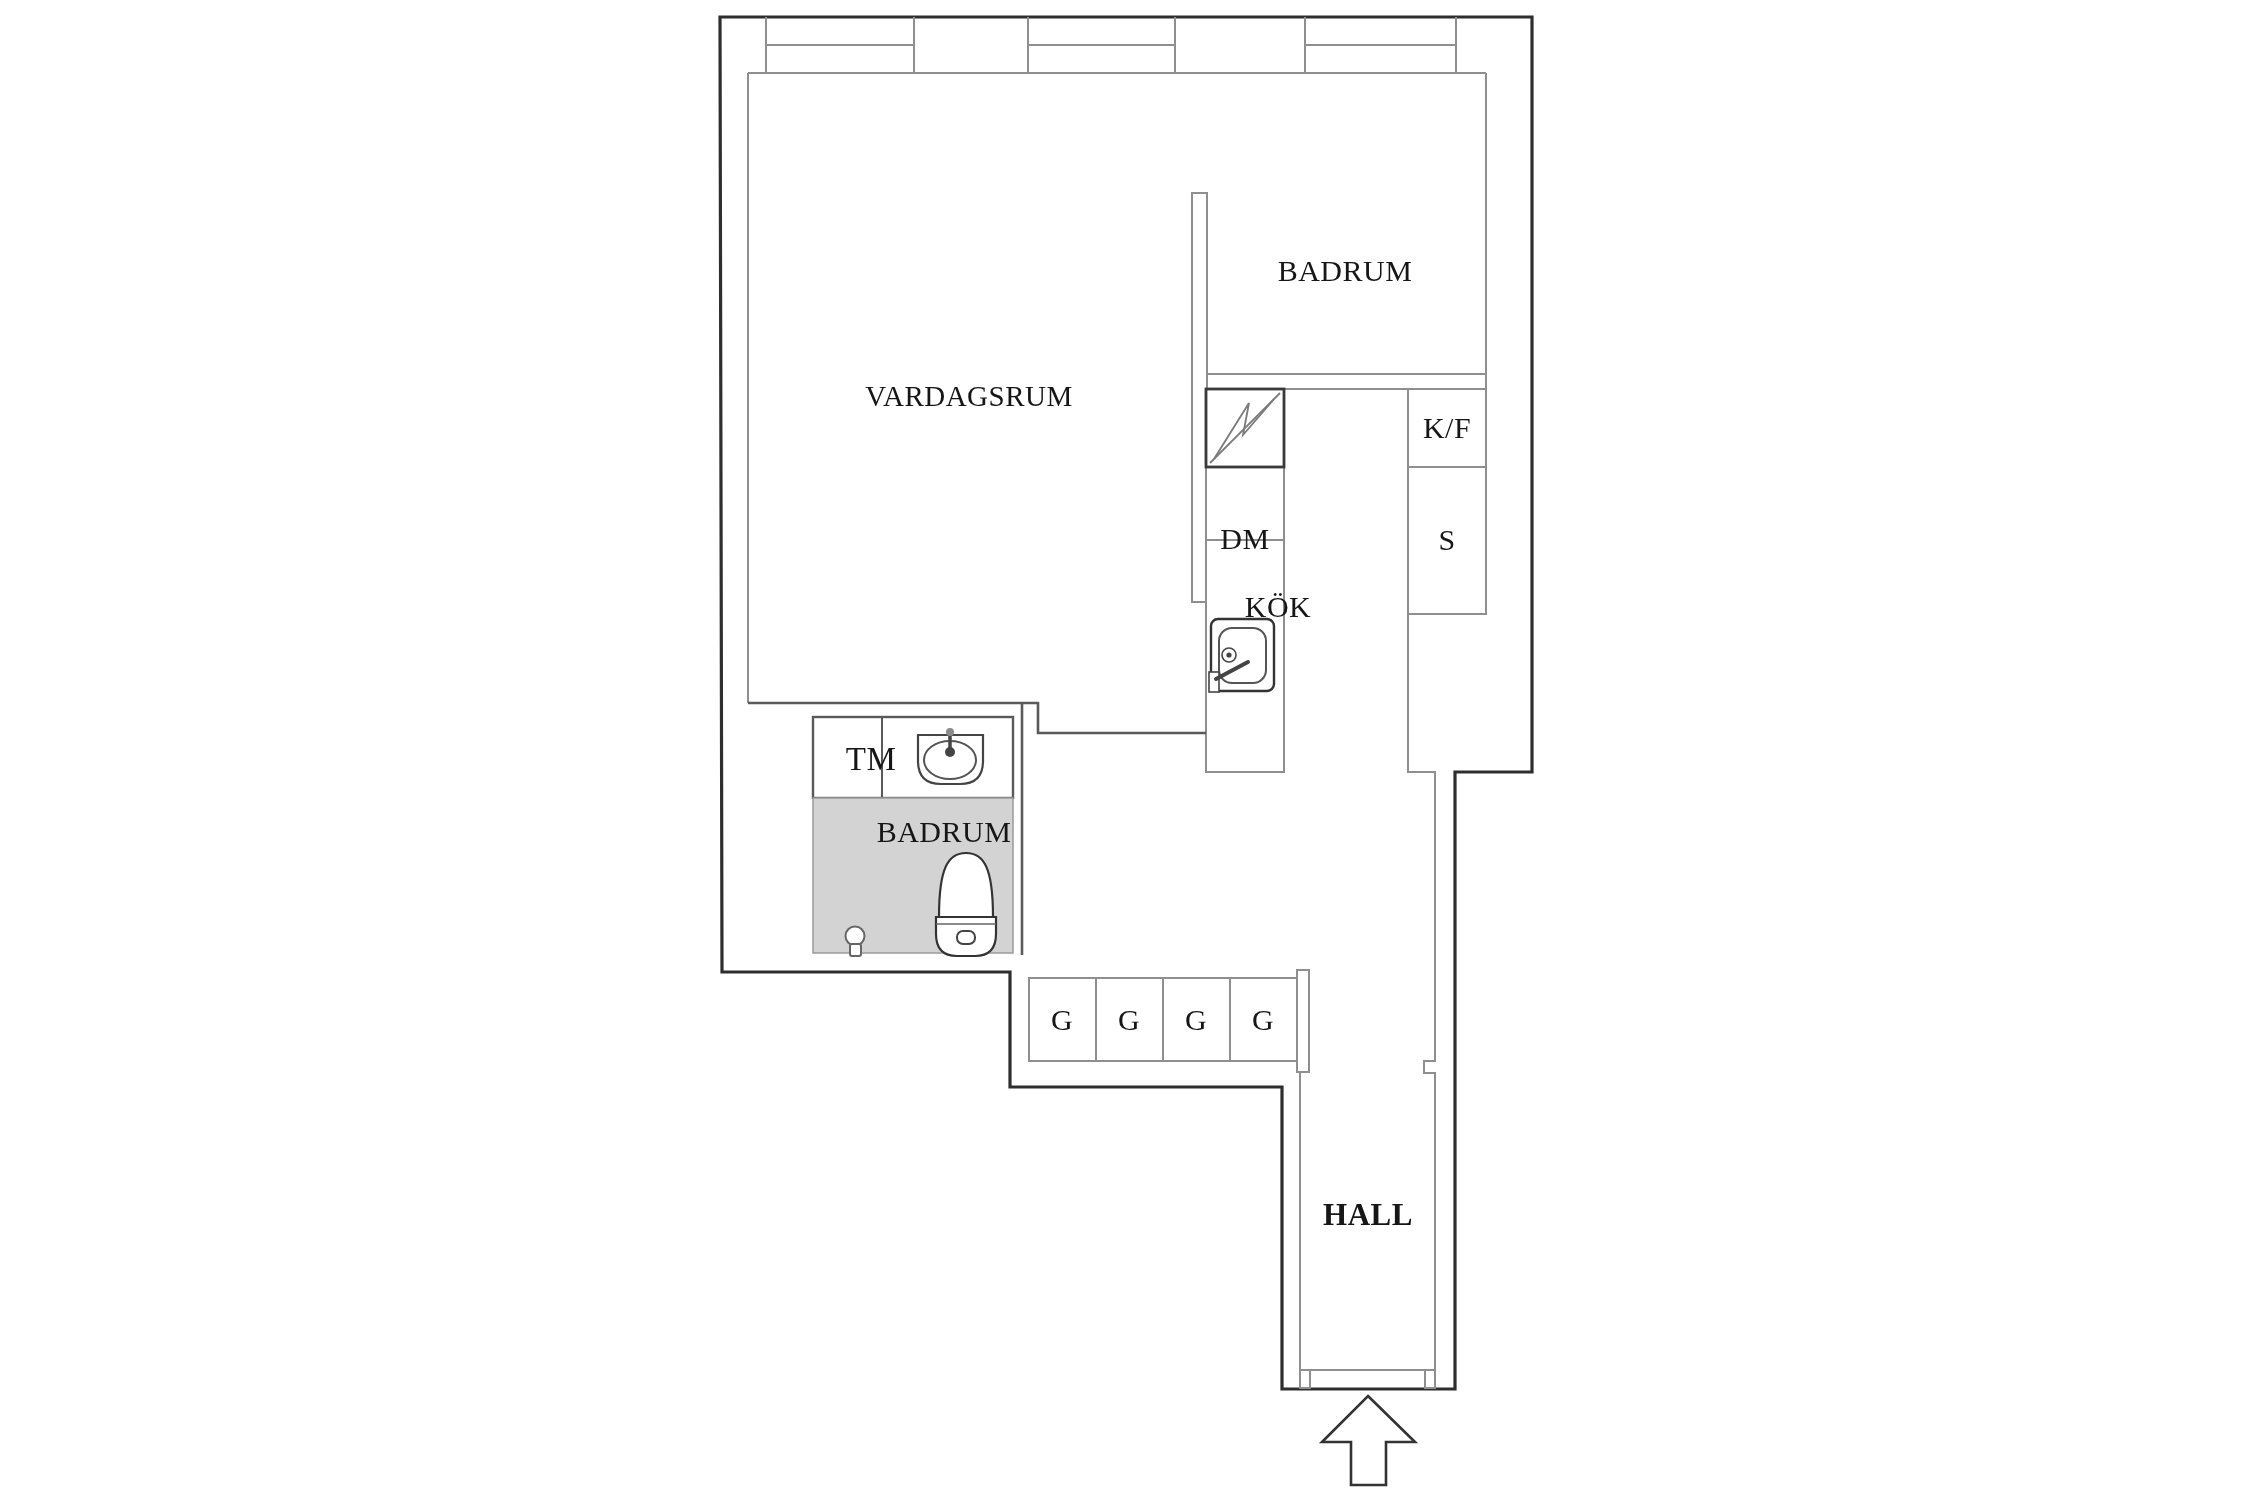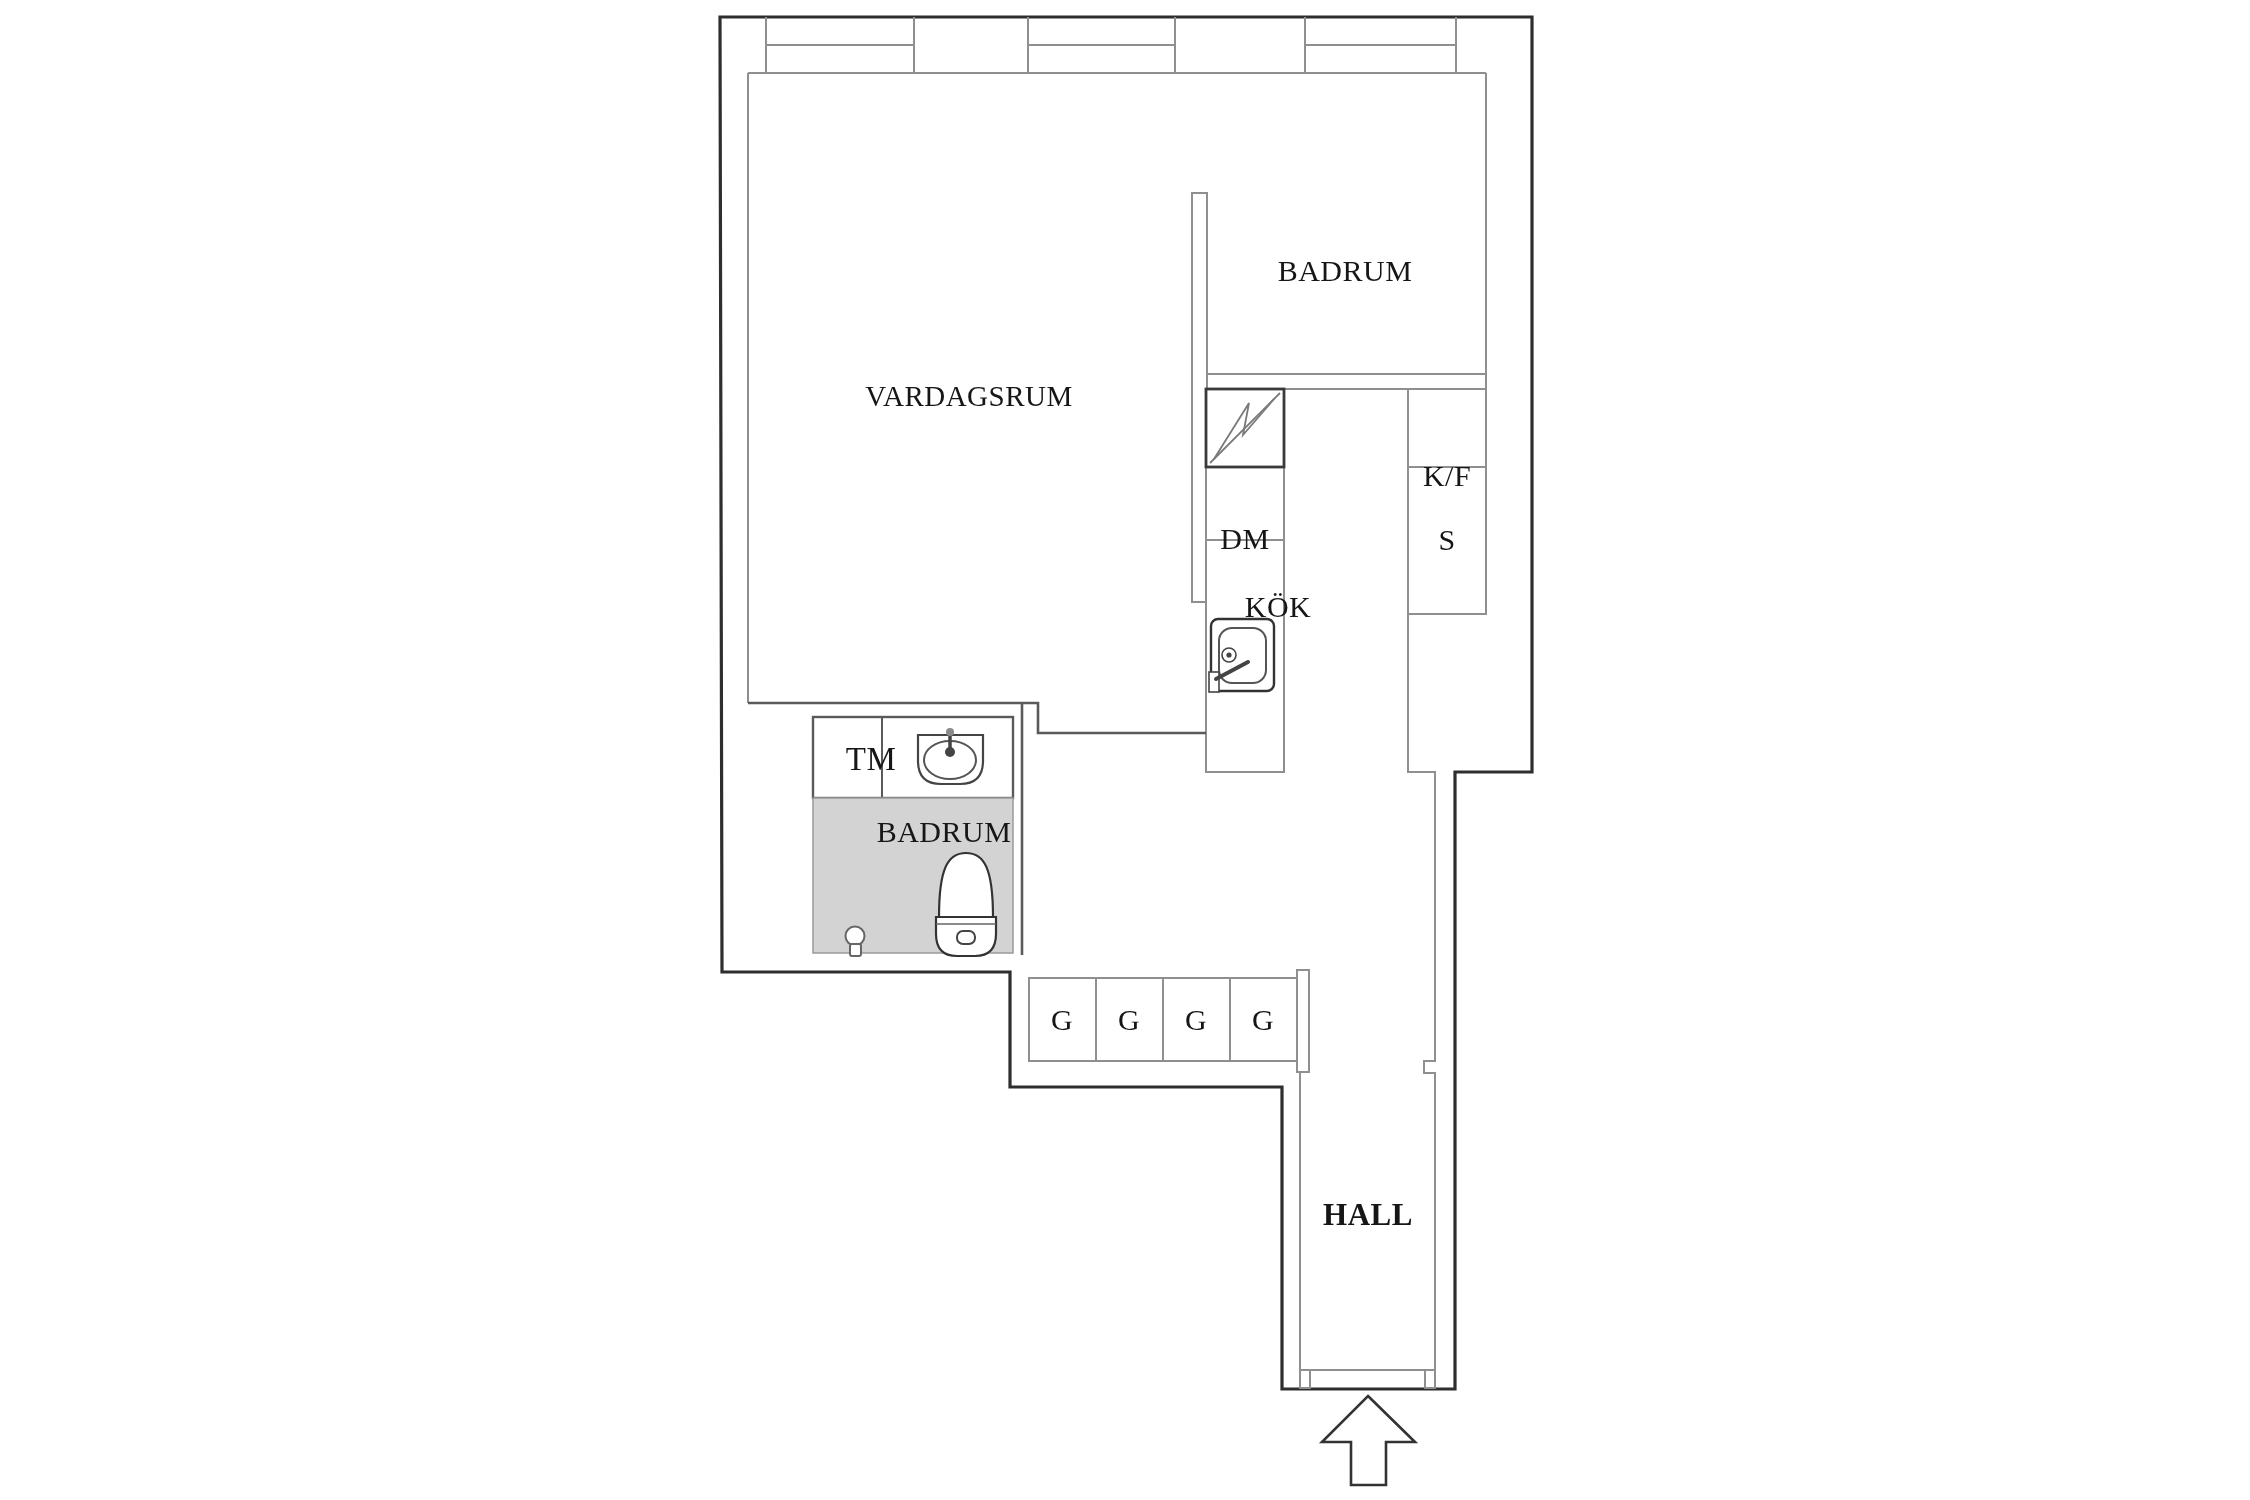--- a/index.html
+++ b/index.html
@@ -133,21 +133,21 @@
   <div class="lbl" style="left:1278px; top:563px; font-size:30px;margin-top:44px;">KÖK</div>
 
   <div class="lbl" style="left:908px; top:832px; font-size:30px;margin-left:36px;">BADRUM</div>
 
   <div class="lbl" style="left:1368px; top:1214px; font-size:31px;font-weight:bold;">HALL</div>
 
   <div class="lbl" style="left:847px; top:759px; font-size:33px;margin-left:24px;">TM</div>
 
   <div class="lbl" style="left:1245px; top:503px; font-size:30px;margin-top:36px;">DM</div>
 
-  <div class="lbl" style="left:1447px; top:428px; font-size:30px;margin-top:48px;">K/F</div>
+  <div class="lbl" style="left:1447px; top:428px; font-size:30px;">K/F</div>
 
   <div class="lbl" style="left:1447px; top:540px; font-size:30px;">S</div>
 
   <div class="lbl" style="left:1062px; top:1020px; font-size:30px;">G</div>
   <div class="lbl" style="left:1129px; top:1020px; font-size:30px;">G</div>
   <div class="lbl" style="left:1196px; top:1020px; font-size:30px;">G</div>
   <div class="lbl" style="left:1263px; top:1020px; font-size:30px;">G</div>
 
 </div>
 

